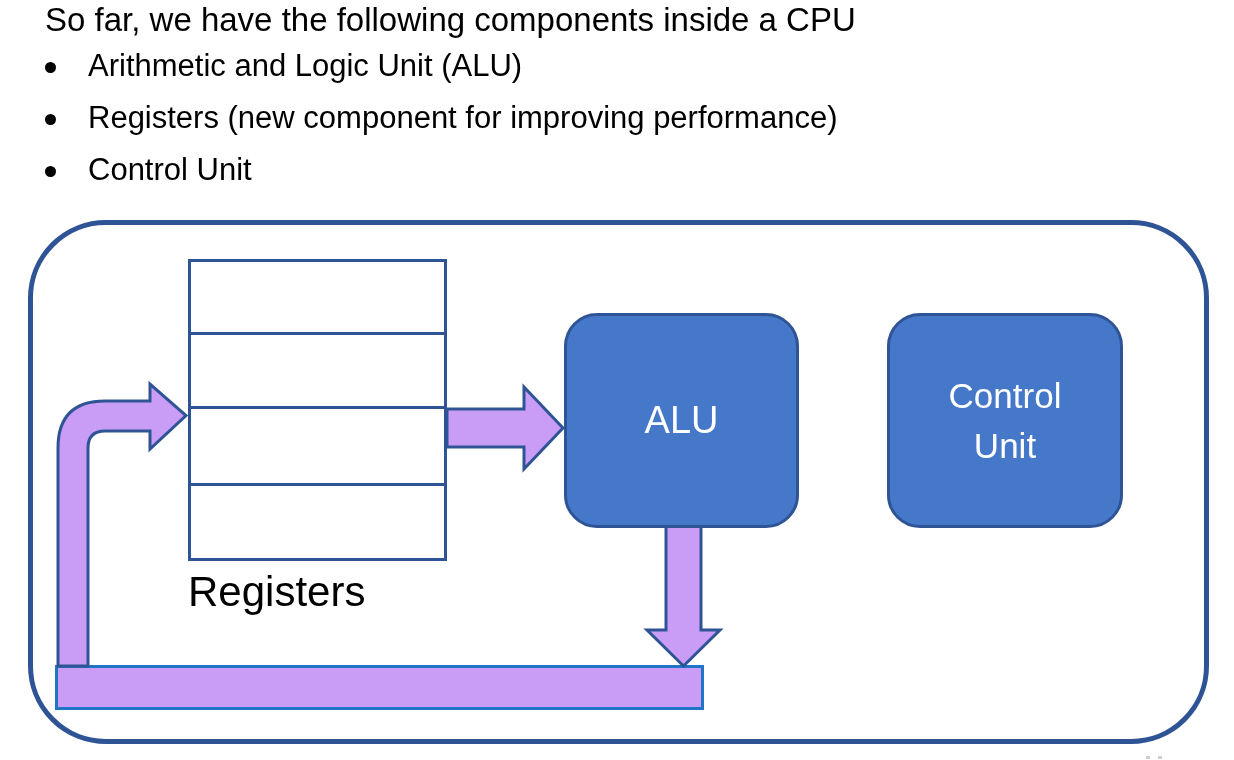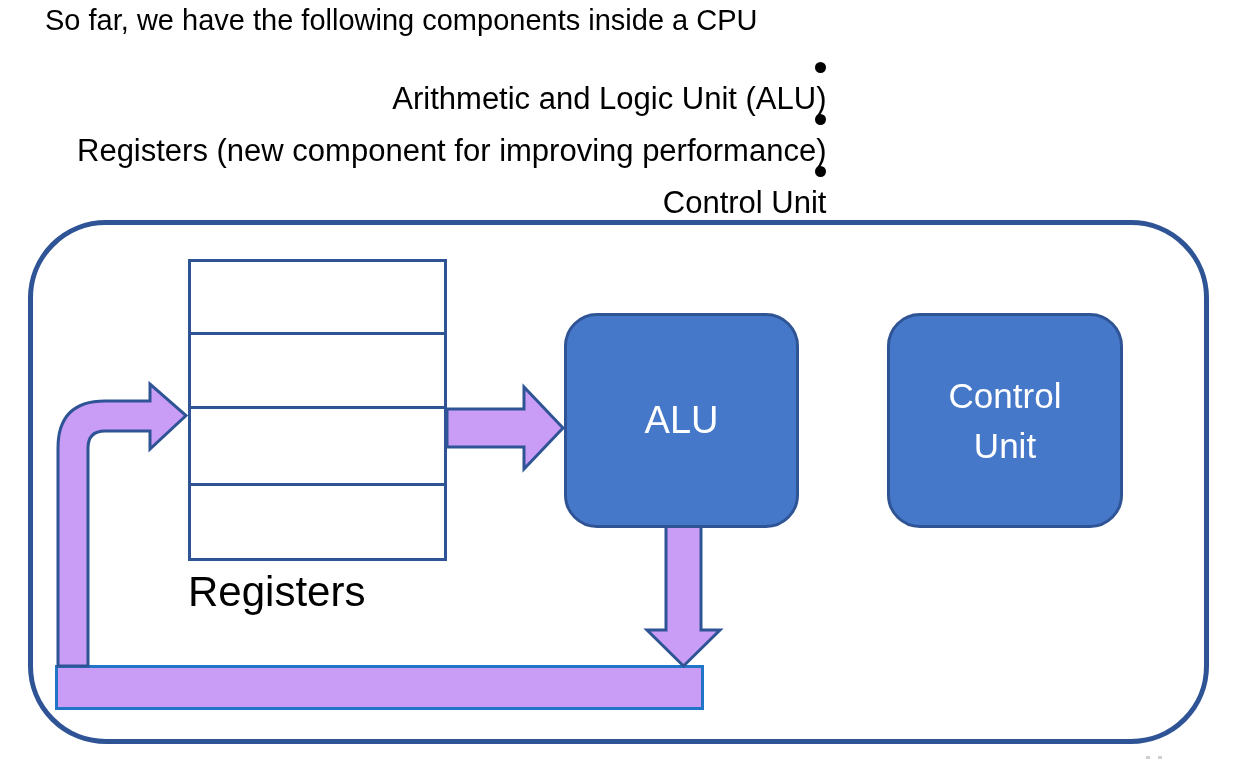--- a/index.html
+++ b/index.html
@@ -9,24 +9,24 @@
     font-family: "Liberation Sans", sans-serif;
     color: #000;
     overflow: hidden;
     position: relative;
   }
   .stage { position: absolute; left: 0; top: 0; width: 1234px; height: 760px; }
 
   
   .heading {
     position: absolute; left: 45px; top: 0;
-    font-size: 29px; line-height: 40px; white-space: nowrap; text-align: center;
+    font-size: 33px; line-height: 40px; white-space: nowrap; text-align: center;
   }
   .bullets { position: absolute; left: 45px; top: 40px; }
-  .bullet-row { display: flex; height: 52px; align-items: flex-end; flex-direction: column; }
+  .bullet-row { display: flex; height: 52px; align-items: flex-start; }
   .bullet-dot {
     width: 11px; height: 11px; border-radius: 50%;
     background: #000; margin-top: 22px; flex-shrink: 0;
   }
   .bullet-text { margin-left: 32px; font-size: 31px; line-height: 52px; white-space: nowrap; }
 
   
   .cpu-box {
     position: absolute; left: 28px; top: 220px;
     width: 1181px; height: 524px;

